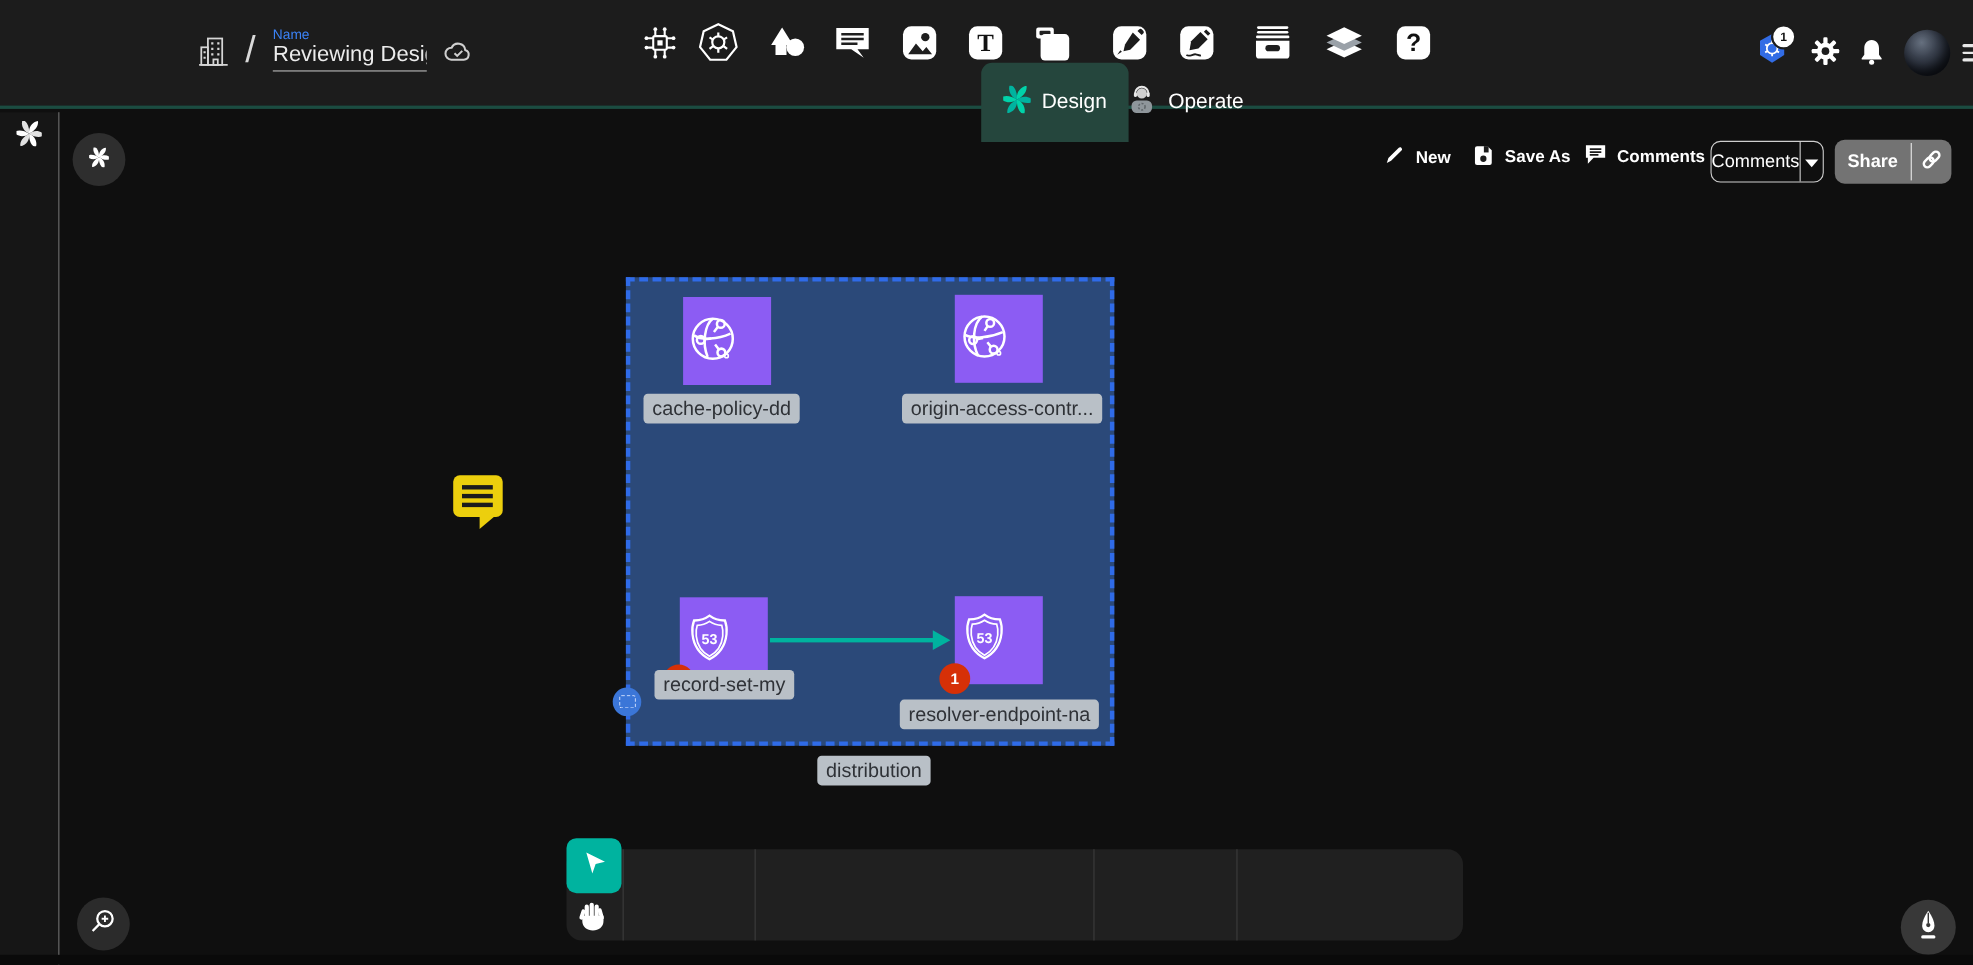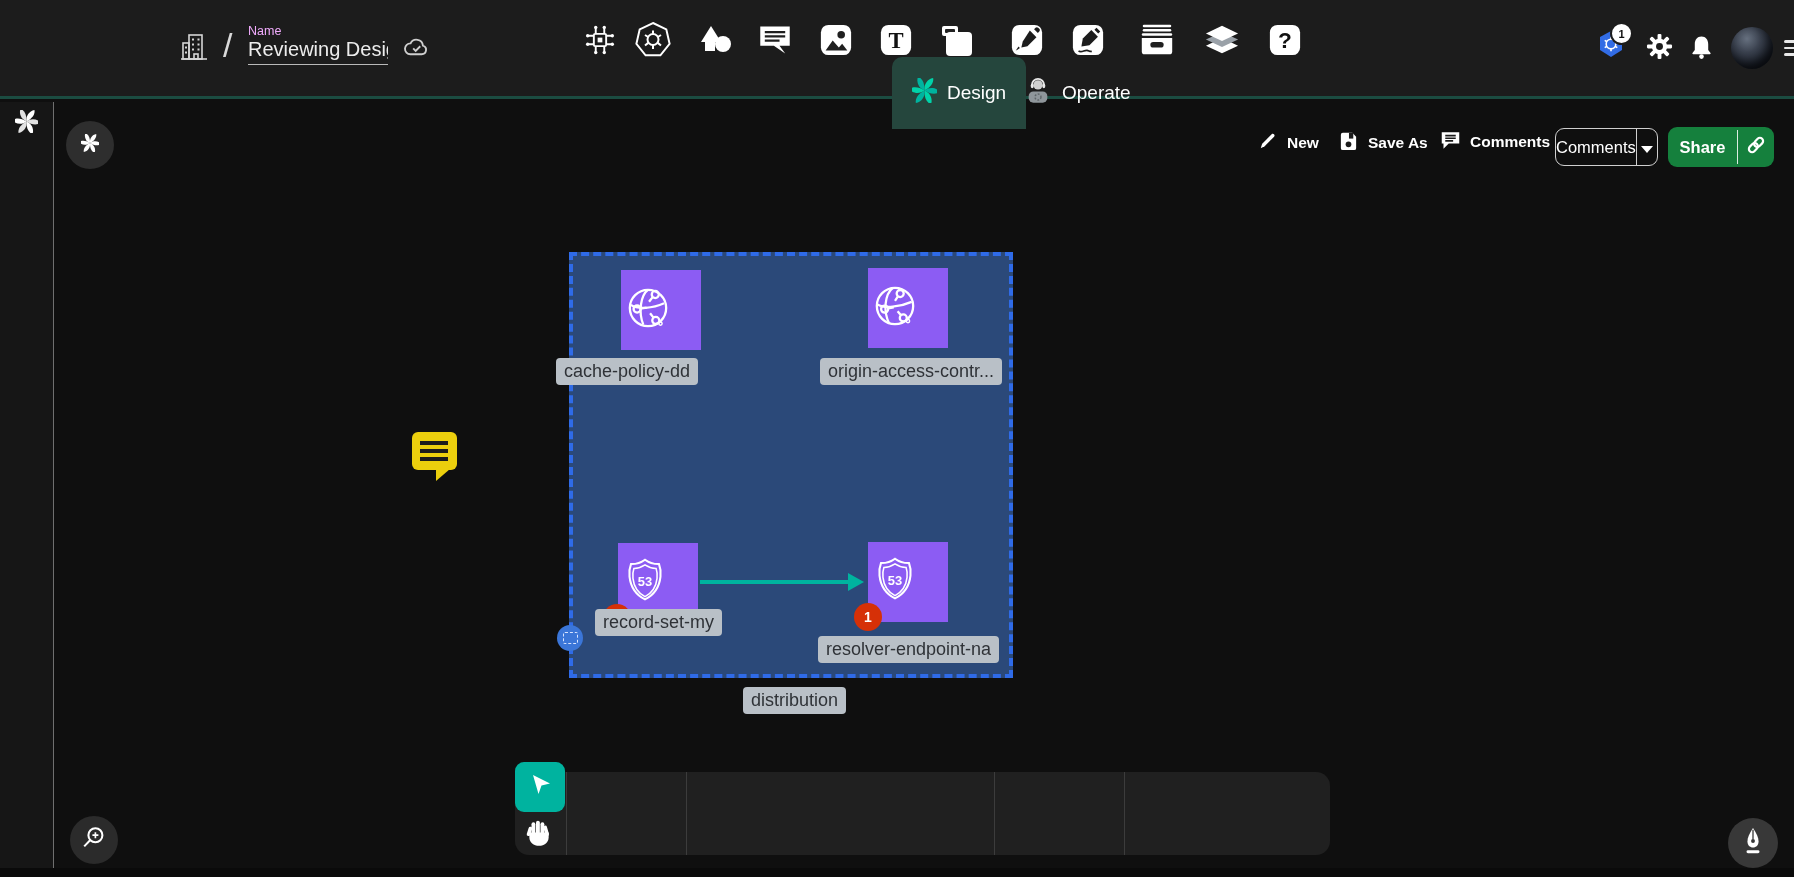--- a/index.html
+++ b/index.html
@@ -3,32 +3,32 @@
 <meta charset="utf-8">
 <style>
   html,body{margin:0;padding:0;background:#050505;font-family:"Liberation Sans",sans-serif;}
   #app{position:relative;width:1794px;height:877px;background:#0f0f0f;overflow:hidden;}
   .abs{position:absolute;}
   .flex{display:flex;align-items:center;}
   
   #header{left:0;top:0;width:1794px;height:99px;background:#1c1c1c;border-bottom:3px solid #1b4c41;box-sizing:border-box;}
   .logo-text{font-size:30px;font-weight:700;letter-spacing:3px;color:#c9c9c9;}
   .slash{font-size:34px;font-weight:300;color:#d9d9d9;}
-  .name-label{font-size:12.5px;color:#f0abfc;}
+  .name-label{font-size:12.5px;color:#3b82f6;}
   .name-input{background:transparent;border:none;border-bottom:1px solid #b9b9b9;color:#ececec;font-size:20px;font-family:"Liberation Sans",sans-serif;width:140px;padding:0 0 3px 0;outline:none;}
   .tab{height:42px;display:flex;align-items:center;gap:10px;padding:15px 20px;color:#fff;font-size:19px;cursor:pointer;}
   .tab-active{background:#25463d;border-radius:10px 10px 0 0;}
   .iconbtn{cursor:pointer;}
   .avatar{width:42px;height:42px;border-radius:50%;background:radial-gradient(circle at 38% 28%,#66707f 0%,#39404d 35%,#1a1f29 70%,#0c0f15 100%);box-shadow:inset -4px -6px 10px rgba(0,0,0,.6);}
   .k8s-count{position:absolute;right:-9px;top:-8px;width:19px;height:19px;border-radius:50%;background:#fff;border:2px solid #1c1c1c;color:#111;font-size:11px;font-weight:700;display:flex;align-items:center;justify-content:center;}
   .hamb{width:14px;height:2.6px;background:#e8e8e8;border-radius:2px;margin:4px 0;}
   
   .act{display:flex;align-items:center;gap:9px;color:#fff;font-size:15.5px;font-weight:600;cursor:pointer;}
   .btn-actions{width:103px;height:38px;border:1.3px solid #cfcfcf;border-radius:9px;display:flex;align-items:center;color:#fff;font-size:16.5px;cursor:pointer;box-sizing:border-box;}
-  .btn-share{width:106px;height:40px;background:#15803d;border-radius:9px;display:flex;align-items:center;color:#fff;font-size:16.5px;font-weight:700;cursor:pointer;}
+  .btn-share{width:106px;height:40px;background:#737373;border-radius:9px;display:flex;align-items:center;color:#fff;font-size:16.5px;font-weight:700;cursor:pointer;}
   
   #sidebar{left:0;top:102px;width:53px;height:775px;background:#161616;border-right:1px solid #6f6f6f;box-sizing:content-box;}
   .circle-btn{border-radius:50%;display:flex;align-items:center;justify-content:center;cursor:pointer;}
   
   #group{left:569px;top:252px;width:444px;height:426px;background:#2b4979;border:4px dashed #2f6be8;box-sizing:border-box;cursor:move;}
   .node{width:80px;height:80px;background:#8c5cf3;display:flex;align-items:center;justify-content:flex-start;cursor:pointer;}
   .pill{background:#b9c0c7;color:#2f3237;border-radius:4px;font-size:18px;line-height:27px;text-align:center;white-space:nowrap;padding:0 8px;cursor:pointer;}
   .badge-red{width:28px;height:28px;border-radius:50%;background:#d63007;color:#fff;font-size:14px;font-weight:700;display:flex;align-items:center;justify-content:center;}
   .edge-line{height:3.5px;background:#00b39f;}
   .edge-head{width:0;height:0;border-left:16px solid #00b39f;border-top:9px solid transparent;border-bottom:9px solid transparent;}
@@ -275,21 +275,21 @@
         <path d="M26 8.5c-7 5-9.5 21.5-4.5 33.5"></path>
         <path d="M9.5 23c6.5 4.5 21 3.5 32-1.5"></path>
         <circle cx="33" cy="13" r="3.4"></circle>
         <circle cx="15.5" cy="27" r="3.4"></circle>
         <circle cx="33.5" cy="38" r="3.4"></circle>
         <path d="M30.5 15.5 27 20M18.8 26.5l5.8-.8M31.5 35.5 28 31"></path>
         <circle cx="38" cy="41" r="1.6" stroke-width="1.4"></circle>
       </svg>
     </span>
   </div>
-  <div class="abs pill" style="left:556px;top:358px;">cache-policy-dd</div>
+  <div class="abs pill" style="left:585px;top:358px;">cache-policy-dd</div>
 
   <div class="abs node" style="left:868px;top:268px;">
     <span>
       <svg width="54" height="54" viewBox="0 0 52 52" fill="none" stroke="#fff" stroke-width="2.2">
         <circle cx="26" cy="26" r="17.5"></circle>
         <path d="M24 8.5c-8 6-9.5 23-3.5 34.5"></path>
         <path d="M9 24.5c7 4 21.5 2.5 33-2.5"></path>
         <circle cx="31" cy="14" r="3.4"></circle>
         <circle cx="16" cy="29" r="3.4"></circle>
         <circle cx="34" cy="37.5" r="3.4"></circle>

